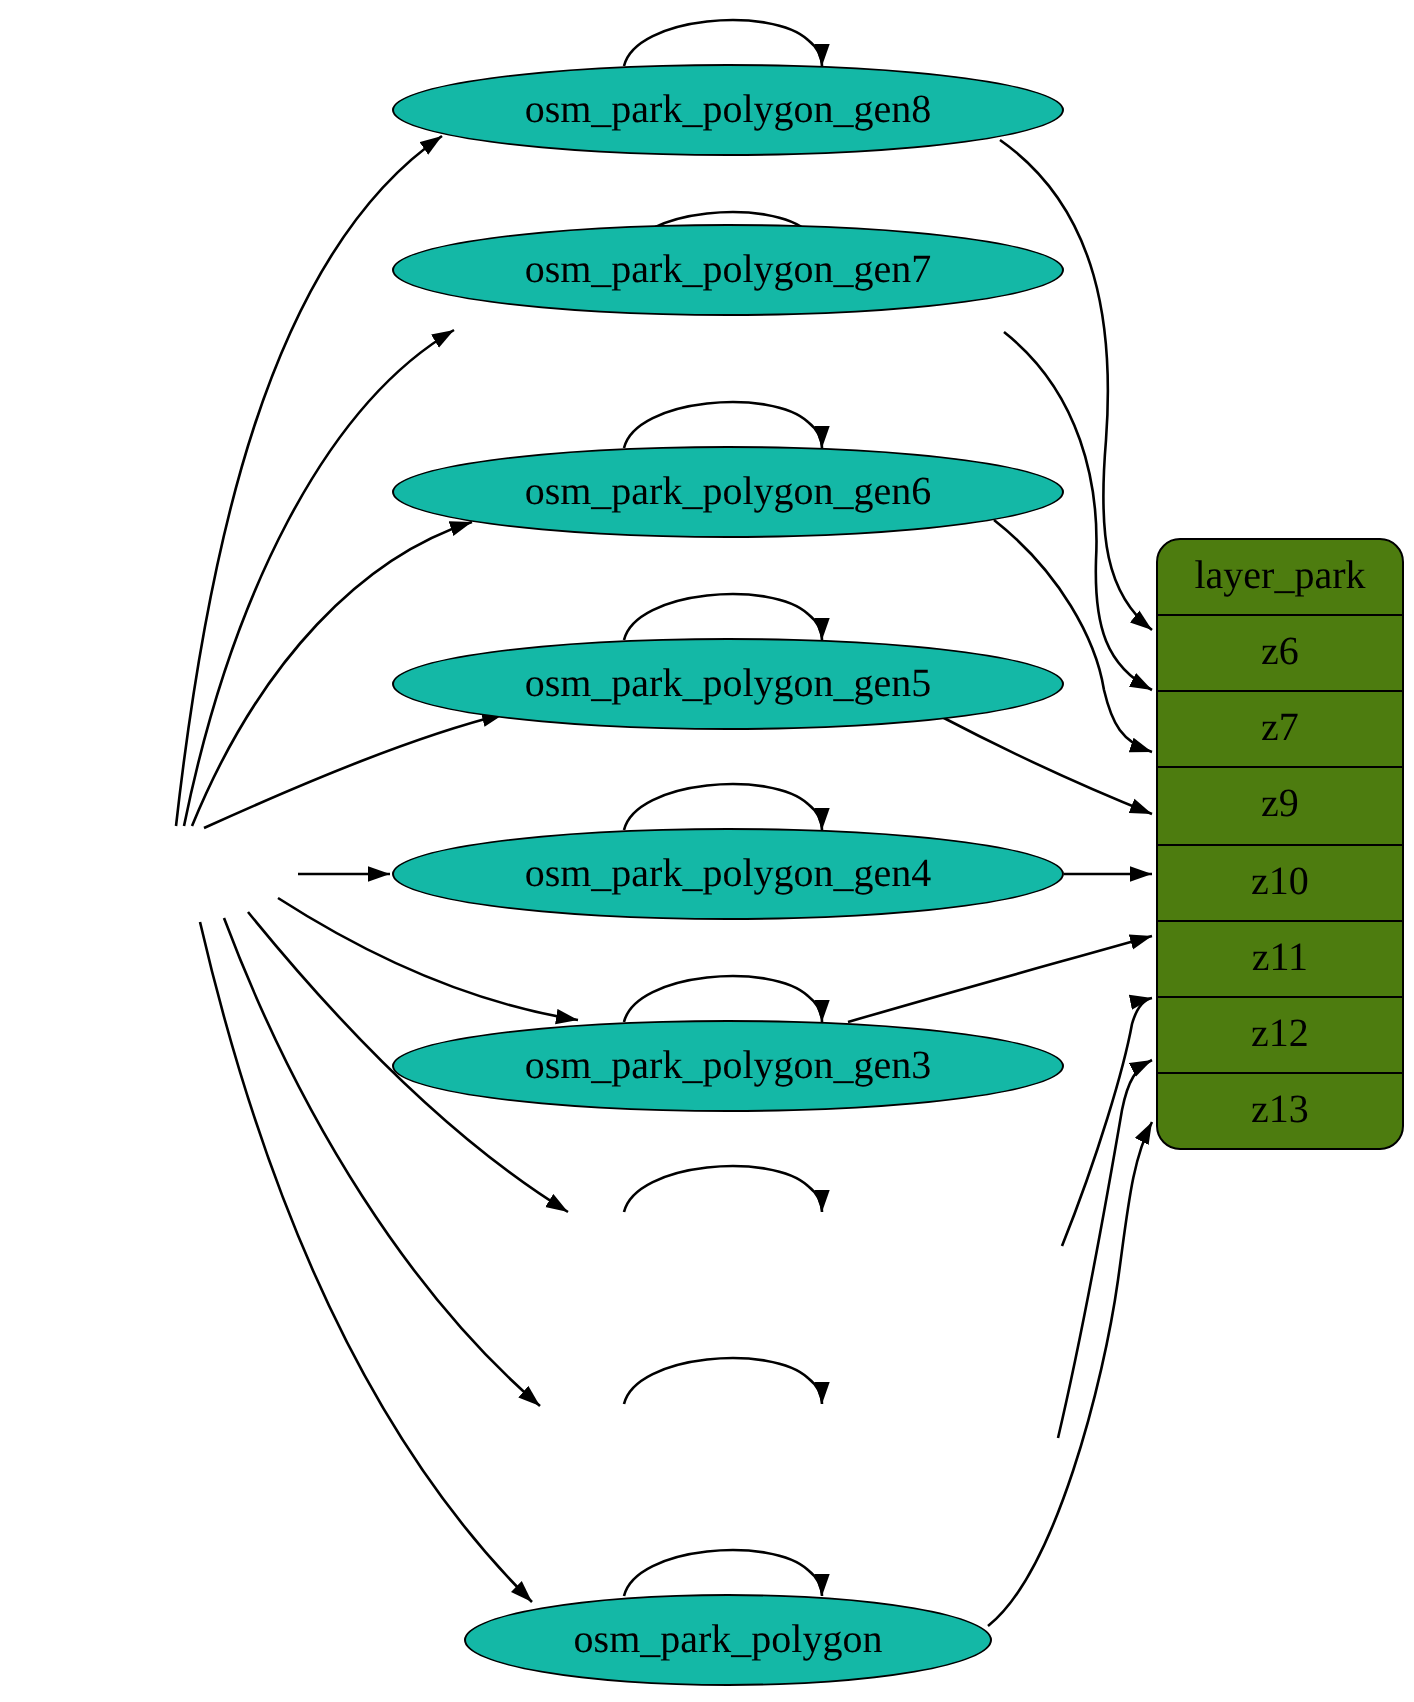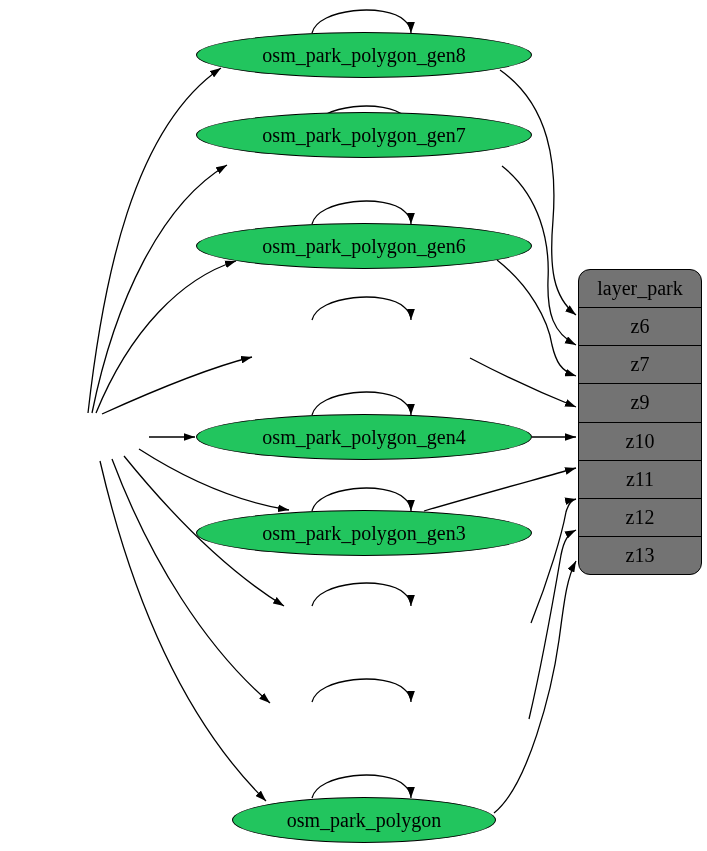--- a/index.html
+++ b/index.html
@@ -10,30 +10,30 @@
     font-family:"Liberation Serif","DejaVu Serif",serif;
     overflow:hidden;
   }
   #edge-layer{position:absolute;left:0;top:0;width:707px;height:851px;}
   .edge{fill:none;stroke:#000000;stroke-width:1.3px;}
   .ellipse-node{
     position:absolute;
     box-sizing:border-box;
     border:1.4px solid #000000;
     border-radius:50%;
-    background:#22c55e;
+    background:#14b8a6;
     display:flex;align-items:center;justify-content:center;
     font-size:20px;color:#000000;
     white-space:nowrap;
   }
   .record-node{
     position:absolute;
     left:578px;top:269px;width:124px;height:306px;
     box-sizing:border-box;
-    background:#737373;
+    background:#4d7c0f;
     border:1.6px solid #000000;
     border-radius:12px;
     overflow:hidden;
     display:flex;flex-direction:column;
     font-size:20px;color:#000000;
   }
   .record-row{
     flex:1;
     display:flex;align-items:center;justify-content:center;
     border-top:1.3px solid #000000;
@@ -87,20 +87,23 @@
 
   <div class="ellipse-node" style="left:196px;top:32px;width:336px;height:46px">
     <span>osm_park_polygon_gen8</span>
   </div>
   <div class="ellipse-node" style="left:196px;top:112px;width:336px;height:46px">
     <span>osm_park_polygon_gen7</span>
   </div>
   <div class="ellipse-node" style="left:196px;top:223px;width:336px;height:46px">
     <span>osm_park_polygon_gen6</span>
   </div>
+  <div class="ellipse-node" style="left:196px;top:319px;width:336px;height:46px">
+    <span>osm_park_polygon_gen5</span>
+  </div>
   <div class="ellipse-node" style="left:196px;top:414px;width:336px;height:46px">
     <span>osm_park_polygon_gen4</span>
   </div>
   <div class="ellipse-node" style="left:196px;top:510px;width:336px;height:46px">
     <span>osm_park_polygon_gen3</span>
   </div>
   <div class="ellipse-node" style="left:232px;top:797px;width:264px;height:46px">
     <span>osm_park_polygon</span>
   </div>
 

